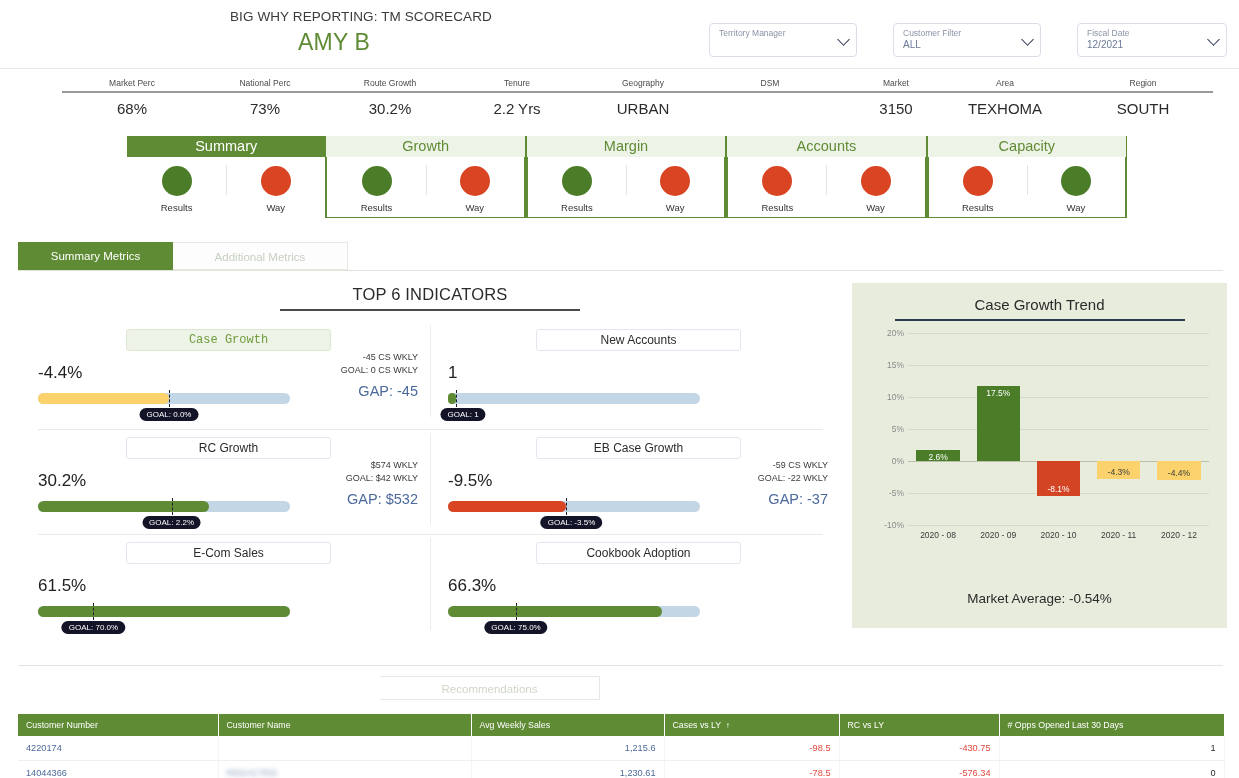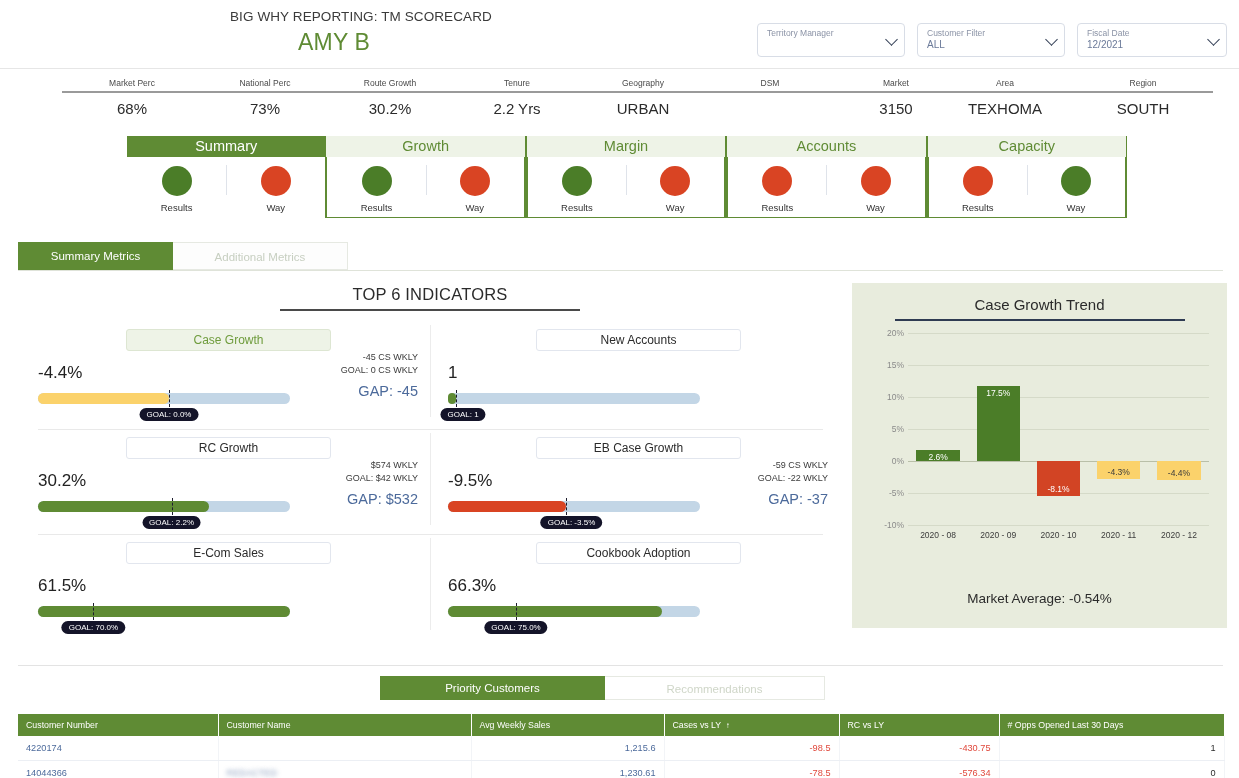--- a/index.html
+++ b/index.html
@@ -20,20 +20,21 @@
   }
   .hdr-name {
     position: absolute; left: 298px; top: 29px;
     font-size: 23px; color: #5f8b34; letter-spacing: .2px;
   }
   .filters { position: absolute; right: 12px; top: 23px; display: flex; gap: 12px; }
   .filter {
     position: relative; width: 148px; height: 34px;
     border: 1px solid #d8dde6; border-radius: 4px; background: #fff;
     padding: 4px 22px 12px 9px;
+    margin-left: 24px;
   }
   .filter .f-label { font-size: 8.5px; color: #8b93a6; line-height: 11px; white-space: nowrap; }
   .filter .f-value { font-size: 10px; color: #6b7a99; line-height: 12px; white-space: nowrap; overflow: hidden; }
   .filter.wide { width: 150px; }
   .chev {
     position: absolute; right: 8px; top: 11px;
     width: 9px; height: 9px;
     border-right: 1.6px solid #2f3b52; border-bottom: 1.6px solid #2f3b52;
     transform: rotate(45deg);
   }
@@ -89,21 +90,21 @@
   }
   .cell6 { flex: 1; position: relative; padding: 8px 10px 0 22px; }
   .cell6 + .cell6::before {
     content: ""; position: absolute; left: 0; top: 4px; width: 1px; height: 92px; background: #ececec;
   }
   .ind-chip {
     width: 205px; height: 22px; line-height: 21px; text-align: center;
     font-size: 12px; border: 1px solid #e2e6ee; border-radius: 3px; background: #fff;
     margin-left: 84px;
   }
-  .ind-chip.tinted { background: #eef3e7; border-color: #dde6d2; color: #6f9c3d; }
+  .ind-chip.tinted { background: #eef3e7; border-color: #dde6d2; color: #6f9c3d; font-family: Liberation Mono, monospace; }
   .ind-val { position: absolute; left: 18px; top: 42px; font-size: 17px; color: #222; }
   .bar-wrap { position: absolute; left: 18px; top: 72px; width: 252px; height: 11px; text-align: center; }
   .bar-bg { position: absolute; left: 0; top: 0; width: 100%; height: 11px; border-radius: 6px; background: #c3d6e6; }
   .bar-fill { position: absolute; left: 0; top: 0; height: 11px; border-radius: 6px; }
   .bar-fill.green { background: #5f8b34; }
   .bar-fill.yellow { background: #fbd26b; }
   .bar-fill.red { background: #d94423; }
   .goal-mark { position: absolute; top: -3px; width: 0; border-left: 1.5px dashed #1d1d2e; height: 17px; }
   .goal-pill {
     position: absolute; top: 15px; transform: translateX(-50%);
@@ -469,21 +470,20 @@
           </div>
         </div>
       </div>
     </div>
 
     <div class="trend-avg">Market Average: -0.54%</div>
   </div>
 
   <div class="btabs-rule"></div>
   <div class="btabs">
-    <div class="btab active">Priority Customers</div>
     <div class="btab inactive">Recommendations</div>
   </div>
 
   <table class="tbl">
     <colgroup>
       <col style="width:200px">
         <col style="width:253px">
         <col style="width:193px">
       <col style="width:175px">
         <col style="width:160px">

